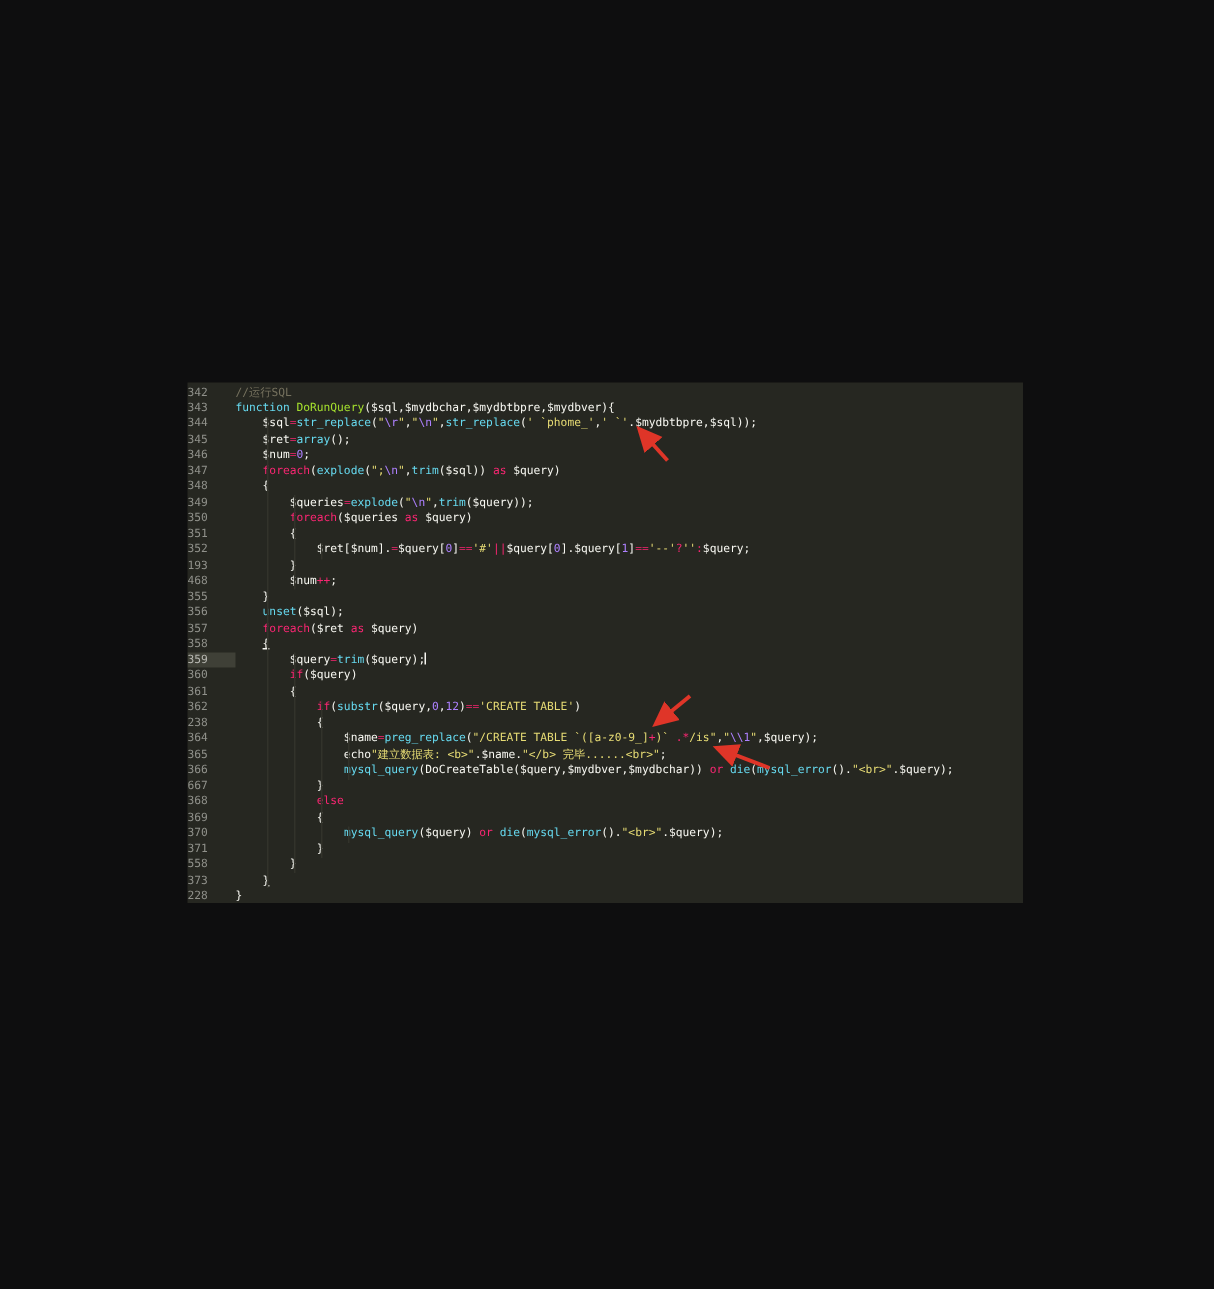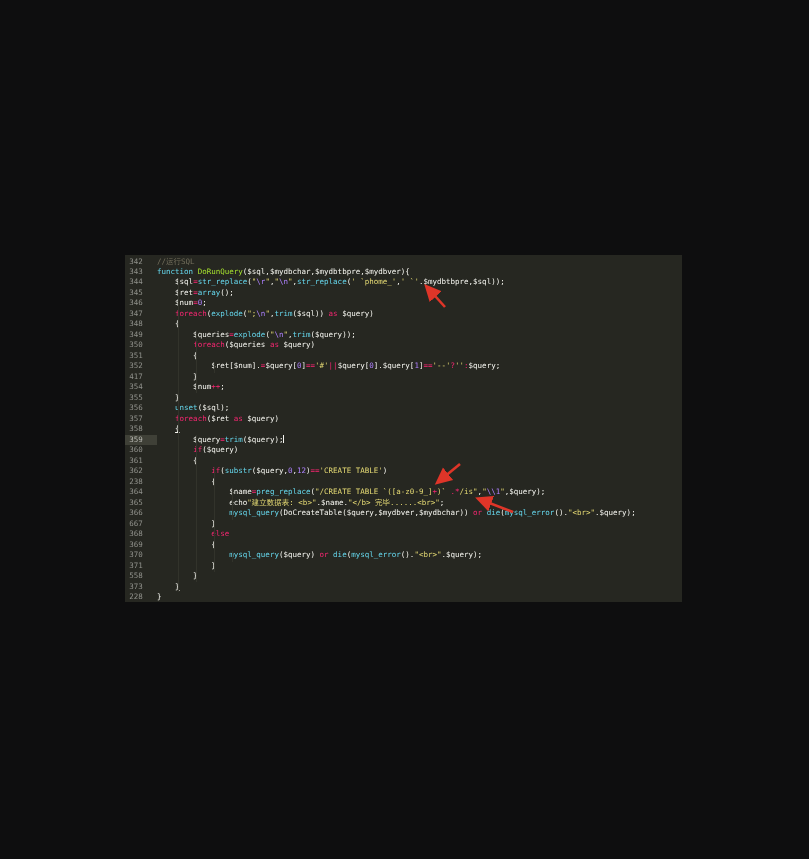--- a/index.html
+++ b/index.html
@@ -9,21 +9,21 @@
     font-family:"DejaVu Sans Mono","Liberation Mono",monospace;
   }
   .editor{
     position:absolute;left:125px;top:255px;width:557px;height:347px;
     background:#262721;overflow:hidden;
     font-size:7.5px;letter-spacing:0;
     padding-top:1.5px;box-sizing:border-box;
   }
   .line{height:10.49px;line-height:10.49px;white-space:pre;display:flex;}
   .gutter{
-    display:inline-block;width:22px;flex:0 0 22px;text-align:center;
+    display:inline-block;width:22px;flex:0 0 22px;text-align:left;
     color:#90918b;padding-right:10px;
   }
   .gutter.hl{background:#3f4037;color:#b8b8b2;}
   .code{flex:1 1 auto;color:#f8f8f2;}
   .tw{color:#f8f8f2}
   .tk{color:#f92672}
   .tf{color:#66d9ef}
   .tst{color:#66d9ef;}
   .tg{color:#a6e22e}
   .ts{color:#e6db74}
@@ -43,22 +43,22 @@
       <div class="line"><span class="gutter">343</span><span class="code"><span class="tst">function</span><span class="tw"> </span><span class="tg">DoRunQuery</span><span class="tw">($sql,$mydbchar,$mydbtbpre,$mydbver){</span></span></div>
       <div class="line"><span class="gutter">344</span><span class="code"><span class="tw">    $sql</span><span class="tk">=</span><span class="tf">str_replace</span><span class="tw">(</span><span class="ts">"</span><span class="tp">\r</span><span class="ts">"</span><span class="tw">,</span><span class="ts">"</span><span class="tp">\n</span><span class="ts">"</span><span class="tw">,</span><span class="tf">str_replace</span><span class="tw">(</span><span class="ts">' `phome_'</span><span class="tw">,</span><span class="ts">' `'</span><span class="tw">.$mydbtbpre,$sql));</span></span></div>
       <div class="line"><span class="gutter">345</span><span class="code"><span class="tw">    $ret</span><span class="tk">=</span><span class="tf">array</span><span class="tw">();</span></span></div>
       <div class="line"><span class="gutter">346</span><span class="code"><span class="tw">    $num</span><span class="tk">=</span><span class="tp">0</span><span class="tw">;</span></span></div>
       <div class="line"><span class="gutter">347</span><span class="code"><span class="tw">    </span><span class="tk">foreach</span><span class="tw">(</span><span class="tf">explode</span><span class="tw">(</span><span class="ts">";</span><span class="tp">\n</span><span class="ts">"</span><span class="tw">,</span><span class="tf">trim</span><span class="tw">($sql)) </span><span class="tk">as</span><span class="tw"> $query)</span></span></div>
       <div class="line"><span class="gutter">348</span><span class="code"><span class="tw">    {</span></span></div>
       <div class="line"><span class="gutter">349</span><span class="code"><span class="tw">        $queries</span><span class="tk">=</span><span class="tf">explode</span><span class="tw">(</span><span class="ts">"</span><span class="tp">\n</span><span class="ts">"</span><span class="tw">,</span><span class="tf">trim</span><span class="tw">($query));</span></span></div>
       <div class="line"><span class="gutter">350</span><span class="code"><span class="tw">        </span><span class="tk">foreach</span><span class="tw">($queries </span><span class="tk">as</span><span class="tw"> $query)</span></span></div>
       <div class="line"><span class="gutter">351</span><span class="code"><span class="tw">        {</span></span></div>
       <div class="line"><span class="gutter">352</span><span class="code"><span class="tw">            $ret[$num].</span><span class="tk">=</span><span class="tw">$query[</span><span class="tp">0</span><span class="tw">]</span><span class="tk">==</span><span class="ts">'#'</span><span class="tk">||</span><span class="tw">$query[</span><span class="tp">0</span><span class="tw">].$query[</span><span class="tp">1</span><span class="tw">]</span><span class="tk">==</span><span class="ts">'--'</span><span class="tk">?</span><span class="ts">''</span><span class="tk">:</span><span class="tw">$query;</span></span></div>
-      <div class="line"><span class="gutter">417</span><span class="code"><span class="tw">        }</span></span></div>
-      <div class="line"><span class="gutter">354</span><span class="code"><span class="tw">        $num</span><span class="tk">++</span><span class="tw">;</span></span></div>
+      <div class="line"><span class="gutter">193</span><span class="code"><span class="tw">        }</span></span></div>
+      <div class="line"><span class="gutter">468</span><span class="code"><span class="tw">        $num</span><span class="tk">++</span><span class="tw">;</span></span></div>
       <div class="line"><span class="gutter">355</span><span class="code"><span class="tw">    }</span></span></div>
       <div class="line"><span class="gutter">356</span><span class="code"><span class="tw">    </span><span class="tf">unset</span><span class="tw">($sql);</span></span></div>
       <div class="line"><span class="gutter">357</span><span class="code"><span class="tw">    </span><span class="tk">foreach</span><span class="tw">($ret </span><span class="tk">as</span><span class="tw"> $query)</span></span></div>
       <div class="line"><span class="gutter">358</span><span class="code"><span class="tw">    </span><span class="twu">{</span></span></div>
       <div class="line"><span class="gutter hl">359</span><span class="code"><span class="tw">        $query</span><span class="tk">=</span><span class="tf">trim</span><span class="tw">($query);</span><span class="caret"></span></span></div>
       <div class="line"><span class="gutter">360</span><span class="code"><span class="tw">        </span><span class="tk">if</span><span class="tw">($query)</span></span></div>
       <div class="line"><span class="gutter">361</span><span class="code"><span class="tw">        {</span></span></div>
       <div class="line"><span class="gutter">362</span><span class="code"><span class="tw">            </span><span class="tk">if</span><span class="tw">(</span><span class="tf">substr</span><span class="tw">($query,</span><span class="tp">0</span><span class="tw">,</span><span class="tp">12</span><span class="tw">)</span><span class="tk">==</span><span class="ts">'CREATE TABLE'</span><span class="tw">)</span></span></div>
       <div class="line"><span class="gutter">238</span><span class="code"><span class="tw">            {</span></span></div>
       <div class="line"><span class="gutter">364</span><span class="code"><span class="tw">                $name</span><span class="tk">=</span><span class="tf">preg_replace</span><span class="tw">(</span><span class="ts">"/CREATE TABLE `([a-z0-9_]</span><span class="tk">+</span><span class="ts">)` </span><span class="tk">.*</span><span class="ts">/is"</span><span class="tw">,</span><span class="ts">"</span><span class="tp">\\1</span><span class="ts">"</span><span class="tw">,$query);</span></span></div>

